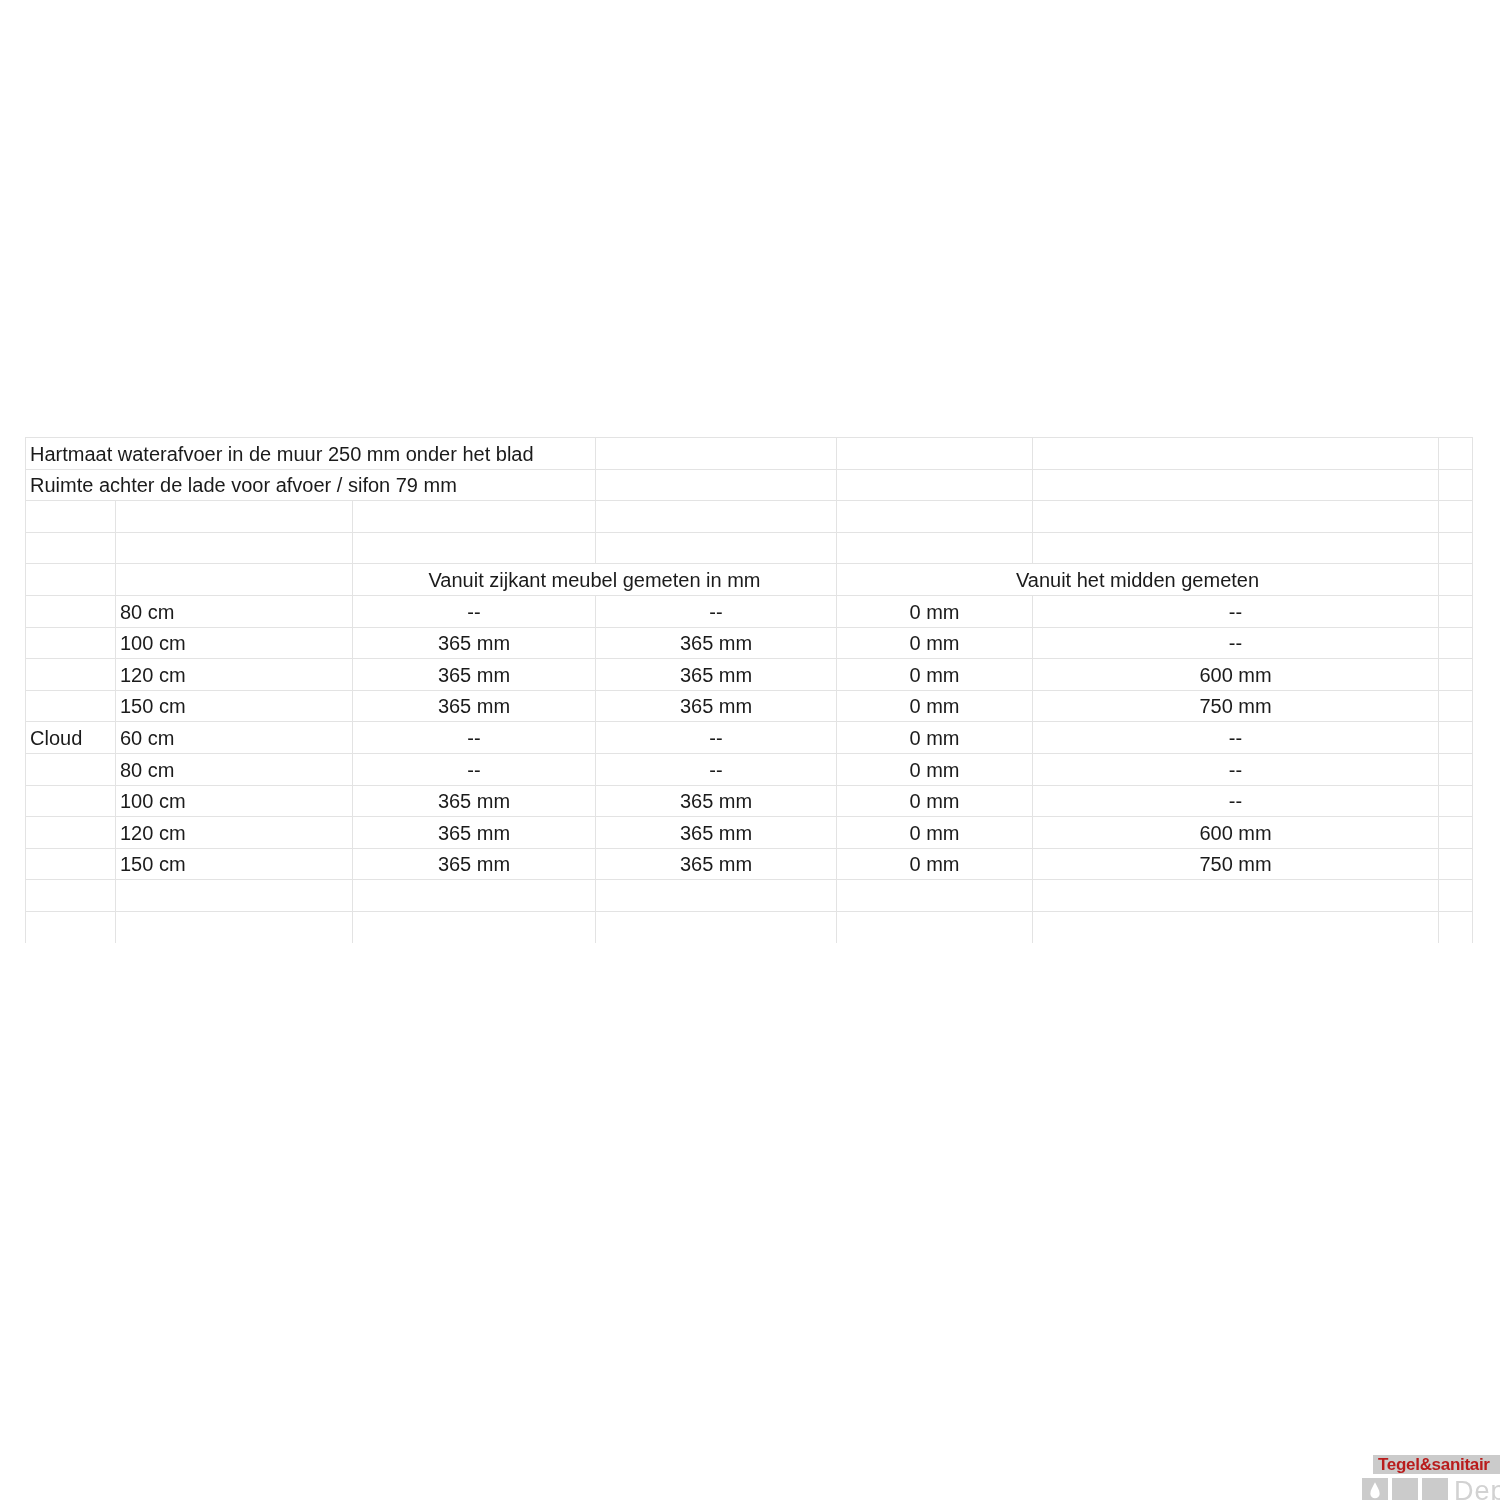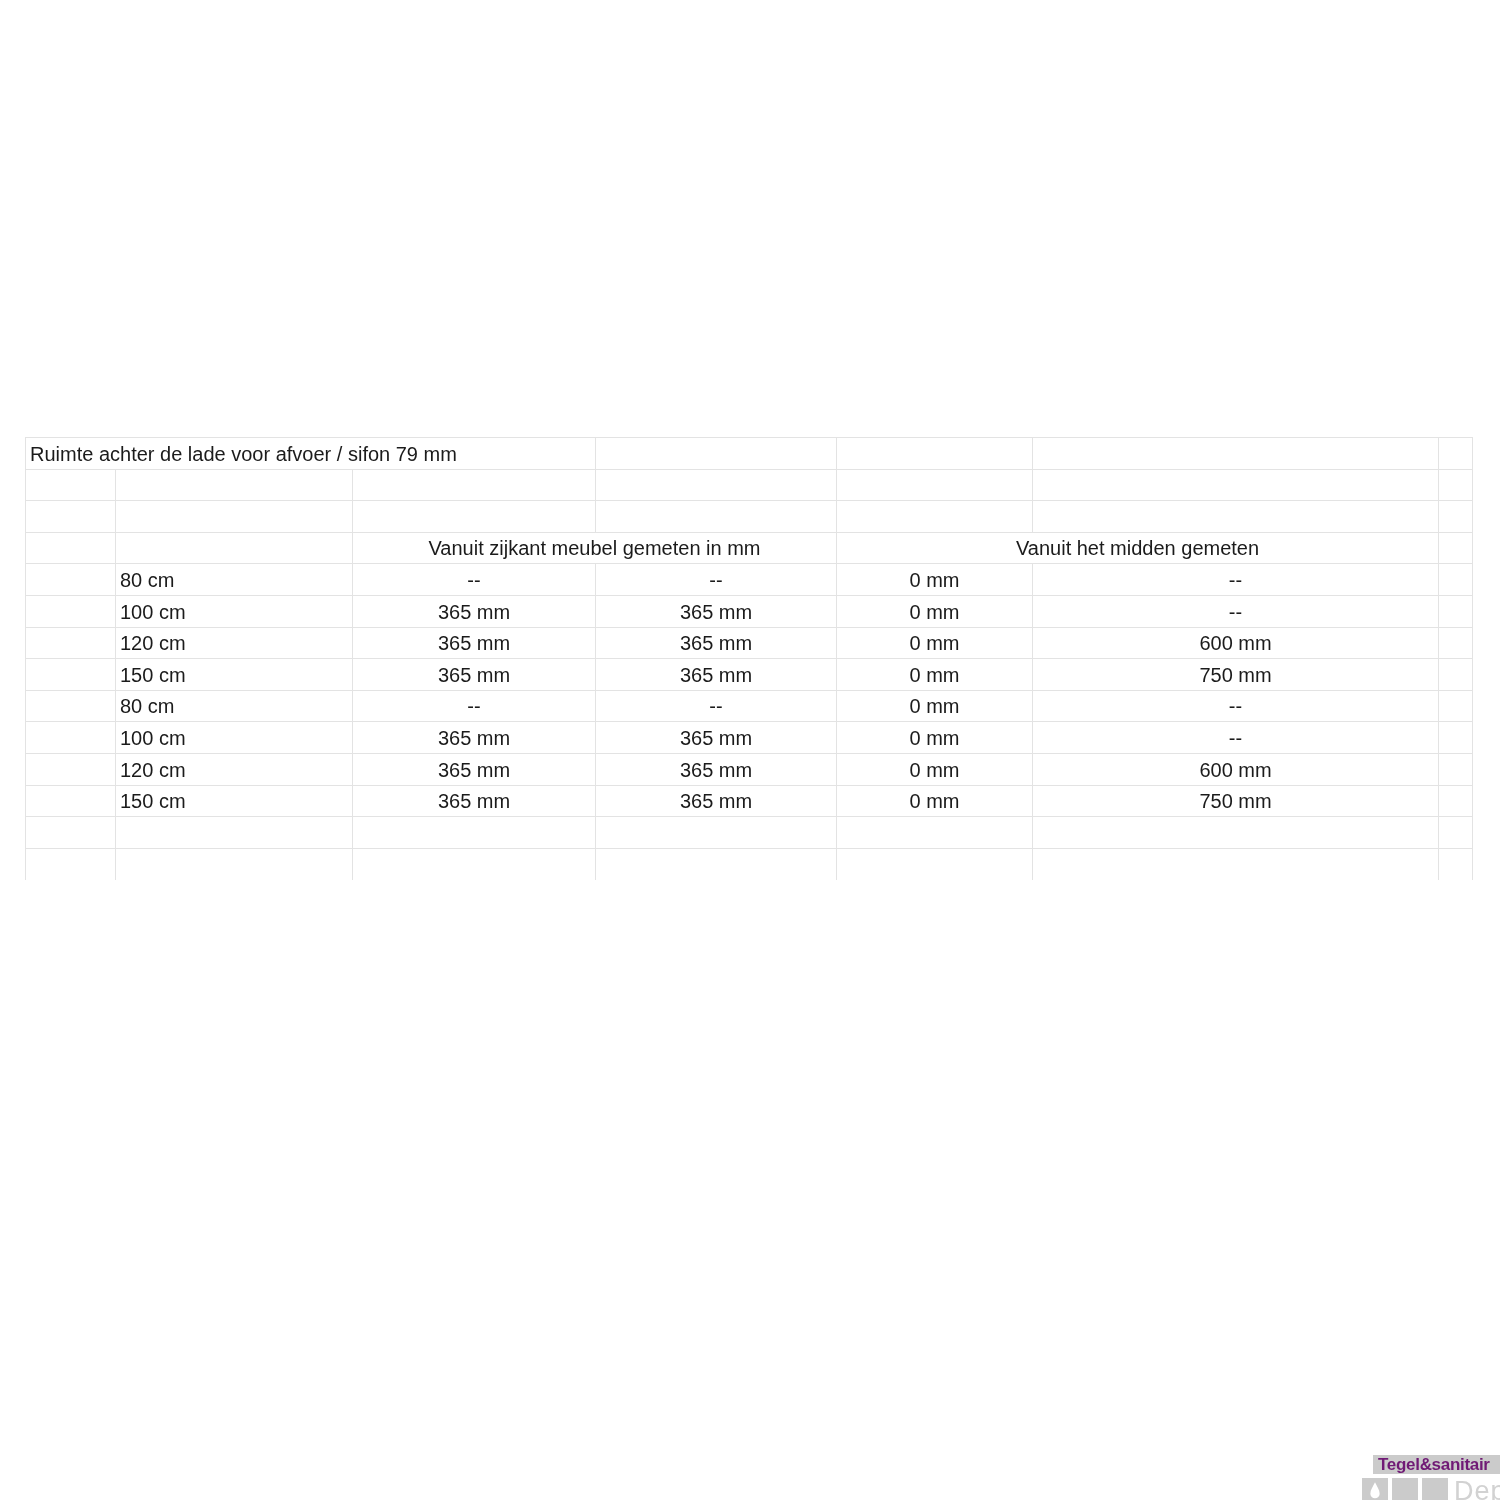--- a/index.html
+++ b/index.html
@@ -40,21 +40,21 @@
   tr.topRow td.greenTop { border-top:3px solid #1e7145; }
   tr.lastRow td  { border-bottom:none; }
 
   
   .watermark {
     position:absolute; left:1362px; top:1455px; width:138px; height:45px;
     overflow:hidden;
   }
   .wm-bar {
     margin-left:11px; height:19px; line-height:19px;
-    background:#cbcbcb; color:#701a75;
+    background:#cbcbcb; color:#b91c1c;
     font-weight:bold; font-size:17px; letter-spacing:-0.3px;
     padding-left:5px; white-space:nowrap; overflow:hidden;
   }
   .wm-row { margin-top:4px; display:flex; align-items:flex-start; }
   .wm-sq  {
     width:26px; height:26px; background:#cbcbcb; margin-right:4px;
     display:flex; align-items:center; justify-content:center; flex:0 0 auto;
   }
   .wm-depot {
     font-size:27px; line-height:26px; color:#d2d2d2;
@@ -72,20 +72,27 @@
         <col style="width:237px">
         <col style="width:243px">
       <col style="width:241px">
         <col style="width:196px">
         <col style="width:406px">
       <col style="width:34px">
     </colgroup>
     <tbody>
 
 
+      <tr>
+        <td colspan="3" class="big">Hartmaat waterafvoer in de muur 250 mm onder het blad</td>
+        <td></td>
+        <td></td>
+        <td></td>
+        <td></td>
+      </tr>
 
       <tr>
         <td colspan="3" class="big">Ruimte achter de lade voor afvoer / sifon 79 mm</td>
         <td></td>
         <td></td>
         <td></td>
         <td></td>
       </tr>
 
       <tr>
@@ -145,20 +152,29 @@
           <td class="k kr c">600 mm</td>
           <td></td>
         </tr>
         <tr>
           <td></td>
           <td>150 cm</td>
           <td class="k kl c">365 mm</td>
           <td class="k c">365 mm</td>
           <td class="k gsep c">0 mm</td>
           <td class="k kr c">750 mm</td>
+          <td></td>
+        </tr>
+        <tr>
+          <td>Cloud</td>
+          <td>60 cm</td>
+          <td class="k kl c">--</td>
+          <td class="k c">--</td>
+          <td class="k gsep c">0 mm</td>
+          <td class="k kr c">--</td>
           <td></td>
         </tr>
         <tr>
           <td></td>
           <td>80 cm</td>
           <td class="k kl c">--</td>
           <td class="k c">--</td>
           <td class="k gsep c">0 mm</td>
           <td class="k kr c">--</td>
           <td></td>

